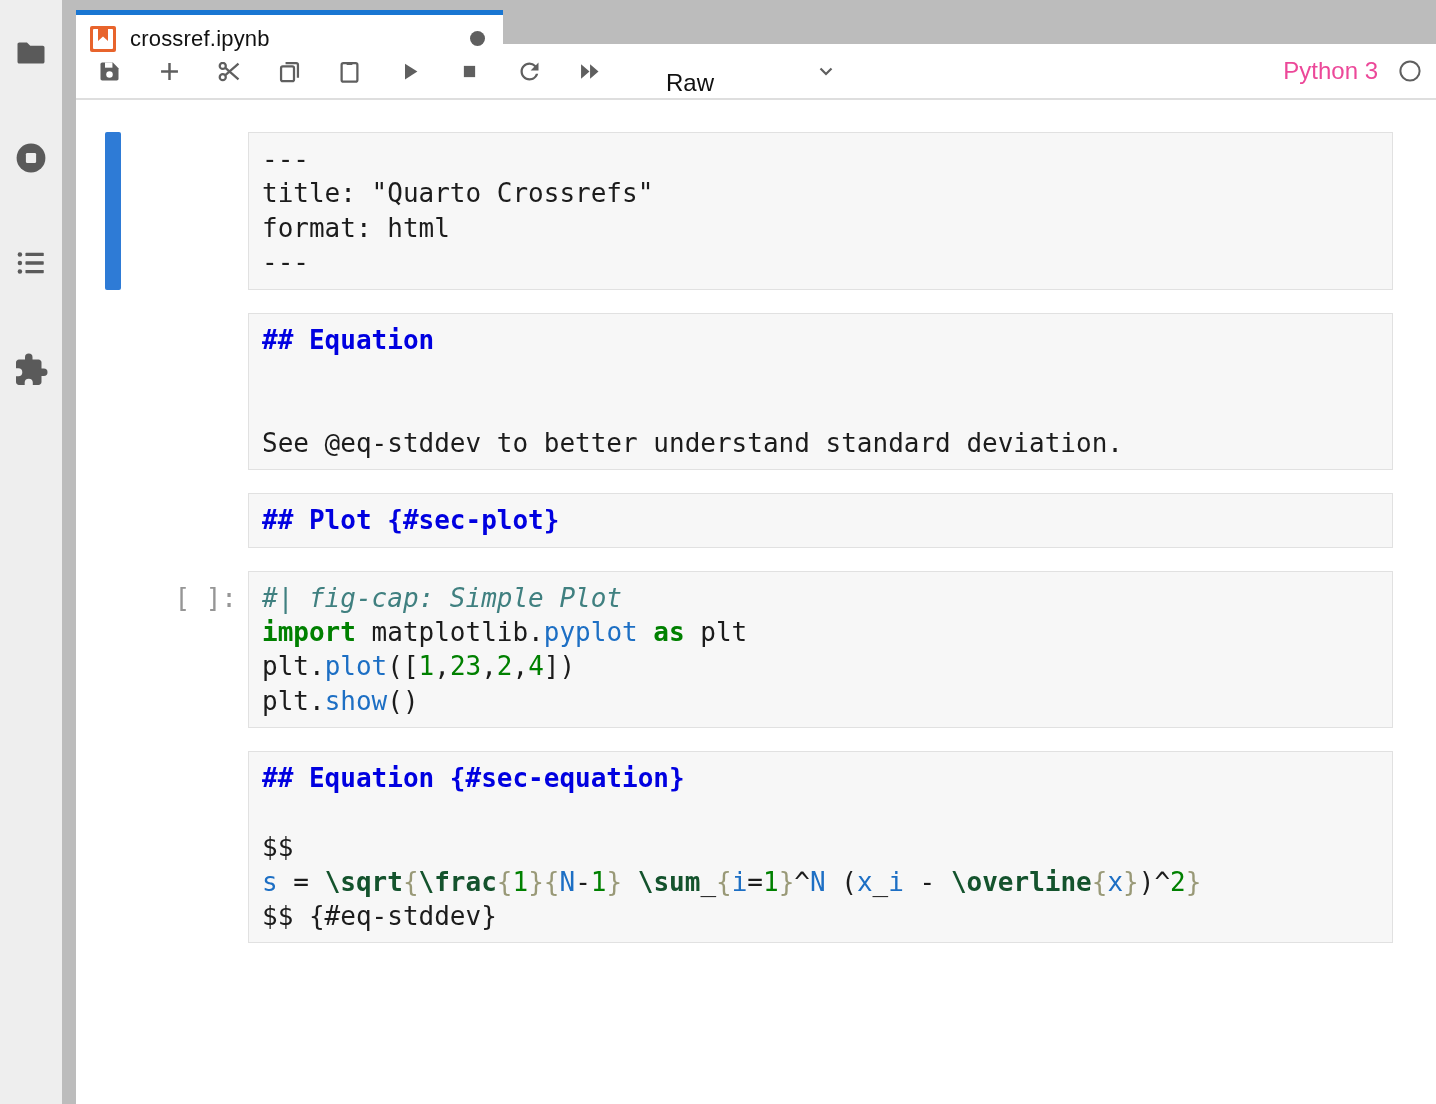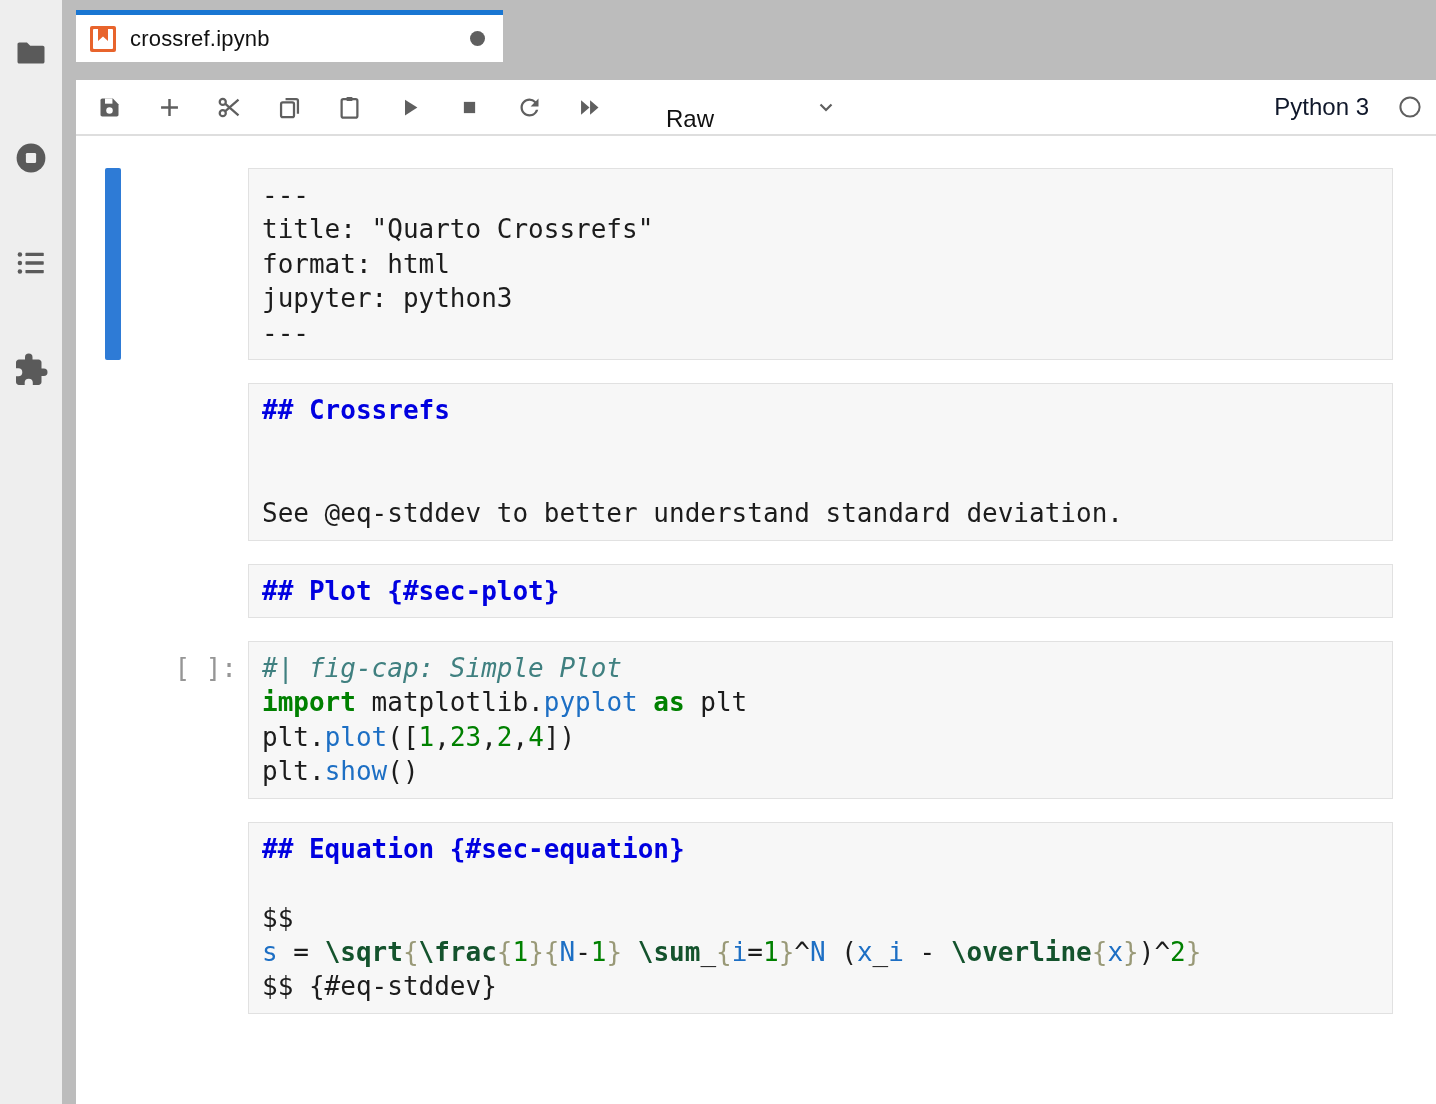--- a/index.html
+++ b/index.html
@@ -8,38 +8,38 @@
 
   
   .activitybar { position:absolute; left:0; top:0; bottom:0; width:62px; background:#eeeeee; z-index:3; }
   .activitybar .side-icon { position:absolute; left:50%; transform:translateX(-50%); width:36px; height:36px; color:#5a5a5a; cursor:pointer; }
   .side-icon svg { width:100%; height:100%; display:block; }
 
   
   .main { position:absolute; left:76px; top:0; right:0; bottom:0; display:flex; flex-direction:column; }
 
   
-  .tabbar { height:80px; background:transparent; position:relative; flex:none;text-decoration:underline; }
+  .tabbar { height:44px; background:transparent; position:relative; flex:none;text-decoration:underline; }
   .tab { position:absolute; left:0; top:10px; width:427px; height:52px; background:#ffffff;
          border-top:5px solid #1976d2; display:flex; align-items:center; padding:0 18px 0 14px; cursor:pointer; }
   .tab-icon { width:26px; height:26px; flex:none; margin-right:14px; }
   .tab-title { font-size:22px; color:#111111; letter-spacing:.2px; white-space:nowrap; }
   .dirty-dot { margin-left:auto; width:15px; height:15px; border-radius:50%; background:#5f5f5f; flex:none; }
 
   
   .toolbar { height:56px; background:#ffffff; border-bottom:2px solid #dedede; display:flex; align-items:center;
              padding:0 14px 0 16px; flex:none; }
   .tbtn { width:34px; height:34px; margin-right:26px; color:#5f5f5f; display:flex; align-items:center; justify-content:center; cursor:pointer; flex:none; }
   .tbtn svg { width:27px; height:27px; display:block; }
   .celltype-select { margin-left:34px; width:172px; display:flex; align-items:center; justify-content:space-between; cursor:pointer; }
   .celltype-label { font-size:24px; color:#111111;margin-top:24px; }
   .chev { width:24px; height:24px; color:#5f5f5f; }
   .tb-spacer { flex:1; }
   .kernel { display:flex; align-items:center; cursor:pointer; }
-  .kernel-name { font-size:24px; color:#0f172a; margin-right:29px; }
+  .kernel-name { font-size:24px; color:#ec4899; margin-right:20px; }
   .kernel-status { width:24px; height:24px; color:#5f5f5f; }
 
   
   .content { flex:1; background:#ffffff; overflow:hidden; padding-top:32px; }
   .cell-row { display:flex; align-items:stretch; margin:0 43px 23px 29px; }
   .collapser { width:16px; flex:none; border-radius:2px; background:transparent; cursor:pointer; }
   .collapser.selected { background:#2e7bd6; }
   .prompt { width:127px; flex:none; text-align:right; padding:10px 11px 0 0;
             font-family:"DejaVu Sans Mono", monospace; font-size:26px; line-height:34.4px; color:#969696; white-space:pre; }
   .editor { flex:1; background:#f7f7f7; border:1.5px solid #e1e1e1; padding:9px 13px;
@@ -177,29 +177,28 @@
 
   <div class="content">
     <div>
         <div class="cell-row">
           <div class="collapser selected"></div>
           <div class="prompt"></div>
           <div class="editor">
             <div class="cm-line"><span class="tk-plain">---</span></div>
             <div class="cm-line"><span class="tk-plain">title: "Quarto Crossrefs"</span></div>
             <div class="cm-line"><span class="tk-plain">format: html</span></div>
-            <div class="cm-line"><span class="tk-plain">jupyter: python3</span></div>
             <div class="cm-line"><span class="tk-plain">---</span></div>
           </div>
         </div>
         <div class="cell-row">
           <div class="collapser"></div>
           <div class="prompt"></div>
           <div class="editor">
-            <div class="cm-line"><span class="tk-header">## Crossrefs</span></div>
+            <div class="cm-line"><span class="tk-header">## Equation</span></div>
             <div class="cm-line">&nbsp;</div>
             <div class="cm-line">&nbsp;</div>
             <div class="cm-line"><span class="tk-plain">See @eq-stddev to better understand standard deviation.</span></div>
           </div>
         </div>
         <div class="cell-row">
           <div class="collapser"></div>
           <div class="prompt"></div>
           <div class="editor">
             <div class="cm-line"><span class="tk-header">## Plot {#sec-plot}</span></div>

